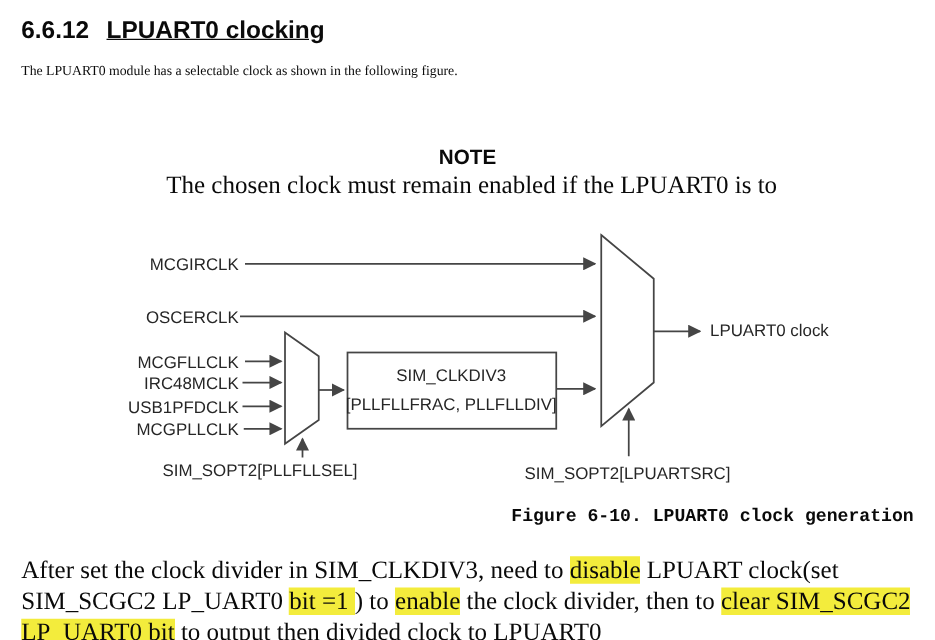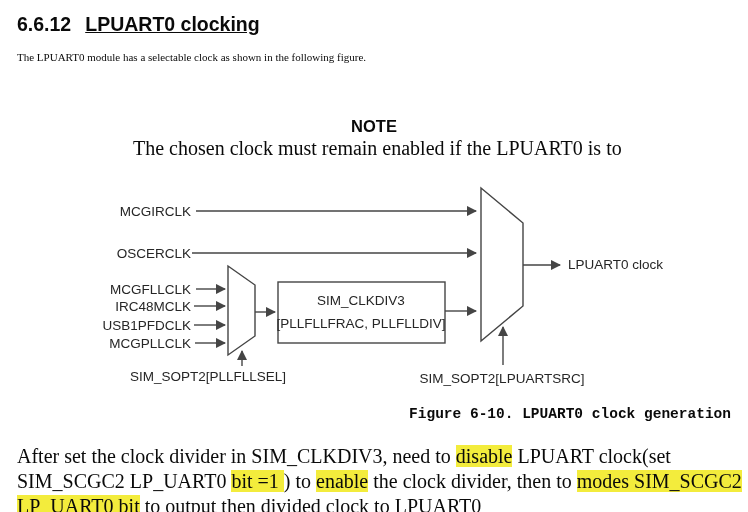--- a/index.html
+++ b/index.html
@@ -106,17 +106,17 @@
 
       <path d="M503 357 V319" class="w" marker-end="url(#arr)"></path>
       <text x="502" y="375" text-anchor="middle" class="dlabel">SIM_SOPT2[LPUARTSRC]</text>
     </svg>
   </div>
 
   <div class="caption">Figure 6-10. LPUART0 clock generation</div>
 
   <div class="body-text">
     <div class="bline"><span>After set the clock divider in SIM_CLKDIV3, need to </span><span class="hl">disable</span><span> LPUART clock(set</span></div>
-    <div class="bline"><span>SIM_SCGC2 LP_UART0 </span><span class="hl">bit =1 </span><span>) to </span><span class="hl">enable</span><span> the clock divider, then to </span><span class="hl">modes SIM_SCGC2</span></div>
+    <div class="bline"><span>SIM_SCGC2 LP_UART0 </span><span class="hl">bit =1 </span><span>) to </span><span class="hl">enable</span><span> the clock divider, then to </span><span class="hl">clear SIM_SCGC2</span></div>
     <div class="bline"><span class="hl">LP_UART0 bit</span><span> to output then divided clock to LPUART0</span></div>
   </div>
 
 </div>
 
 </body></html>

